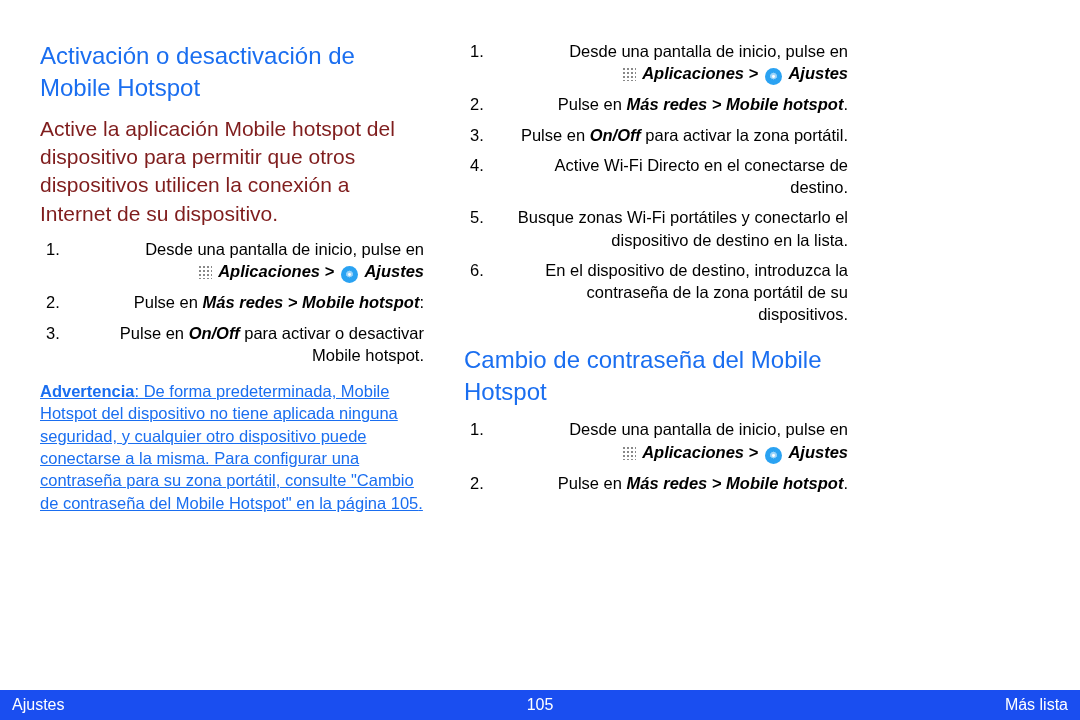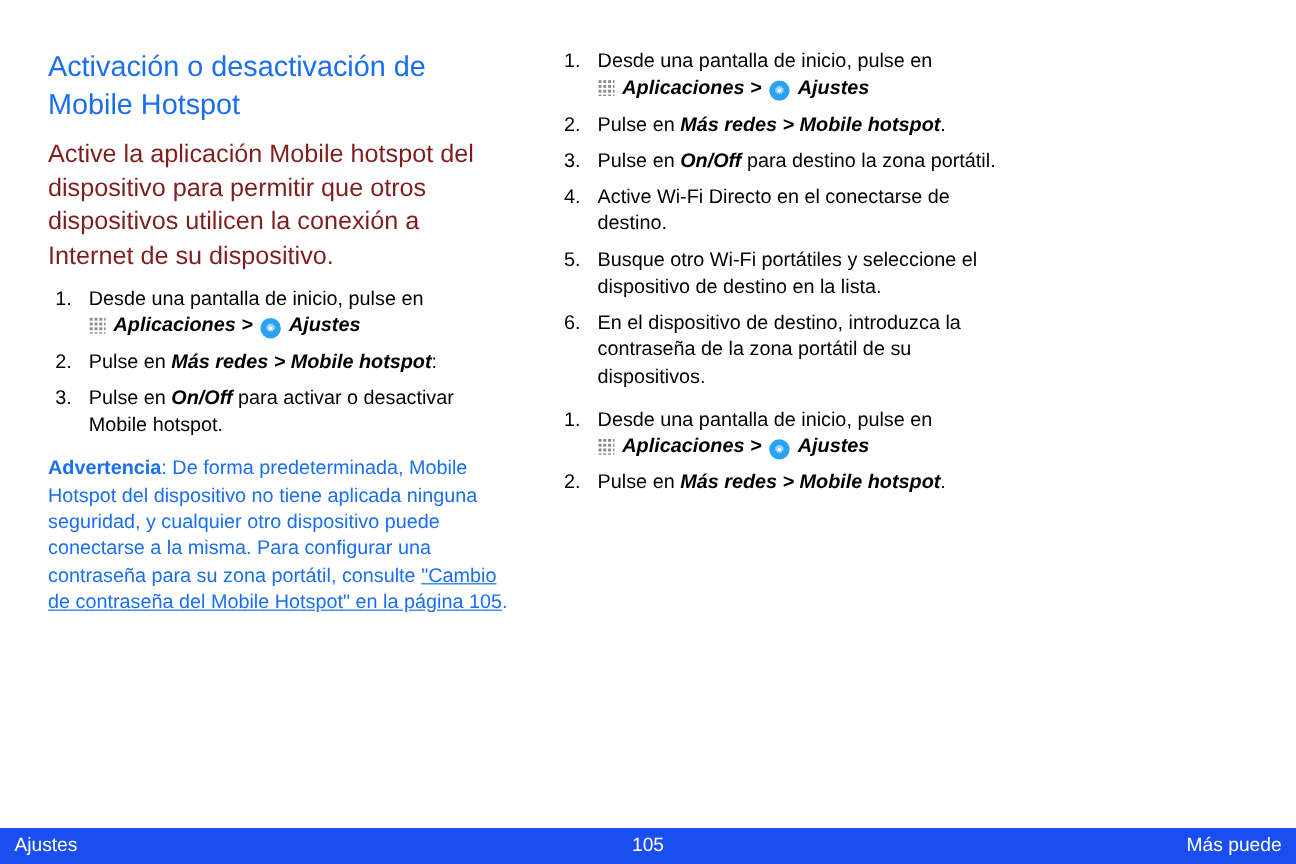--- a/index.html
+++ b/index.html
@@ -9,36 +9,36 @@
   .col { flex:1; }
   h2.sec {
     color:#1a6ef0;
     font-weight:400;
     font-size:24px;
     line-height:1.35;
     margin-bottom:10px;
   }
   p.body { font-size:21px; line-height:1.35; margin-bottom:10px; color:#7f1d1d; }
   ol { list-style:none; counter-reset:item; padding-left:0; margin-bottom:14px; }
-  ol li { counter-increment:item; font-size:16.5px; line-height:1.35; padding-left:34px; position:relative; margin-bottom:8px; }
+  ol li { counter-increment:item; font-size:16.5px; line-height:1.35; padding-left:34px; position:relative; margin-bottom:8px;text-align:right; }
   ol li::before { content:counter(item) "."; position:absolute; left:6px; }
   .bold { font-weight:700;font-style:italic; }
   .grid-icon {
     display:inline-block; width:14px; height:14px; vertical-align:-2px;
     background-image: radial-gradient(#888 1.2px, transparent 1.2px);
     background-size: 4px 4px;
     margin-right:2px;
   }
   .gear-icon {
     display:inline-flex; width:17px; height:17px; border-radius:50%;
     background:#2aa2f2; vertical-align:-3px; align-items:center; justify-content:center;
     margin:0 2px;
   }
   .gear-icon svg { width:11px; height:11px; }
-  .warn { color:#1a6ef0; font-size:16.5px; line-height:1.35; }
+  .warn { color:#1a6ef0; font-size:16.5px; line-height:1.35;text-decoration:underline; }
   .warn .lead { font-weight:700; }
   .link { text-decoration:underline; }
   .footer {
     position:absolute; bottom:0; left:0; width:1080px; height:30px;
     background:#1a4ef0; color:#fff; display:flex; align-items:center;
     font-size:16px; padding:0 12px; justify-content:space-between;
   }
   .footer .center { position:absolute; left:50%; transform:translateX(-50%); }
 </style>
 </head>
@@ -86,27 +86,28 @@
                 <circle cx="12" cy="12" r="3.2" fill="#fff"></circle>
                 <path fill="#fff" d="M12 2l1 3 3-1 1 3 3 1-1 3 1 3-3 1-1 3-3-1-1 3-1-3-3 1-1-3-3-1 1-3-1-3 3-1 1-3 3 1z" opacity=".55"></path>
               </svg>
           </span>
           <span class="bold">Ajustes</span>
         </li>
         <li>
           <span>Pulse en </span><span class="bold">Más redes &gt; Mobile hotspot</span><span>.</span>
         </li>
         <li>
-          <span>Pulse en </span><span class="bold">On/Off</span><span> para destino la zona portátil.</span>
+          <span>Pulse en </span><span class="bold">On/Off</span><span> para activar la zona portátil.</span>
         </li>
         <li><span>Active Wi-Fi Directo en el conectarse de destino.</span></li>
-        <li><span>Busque otro Wi-Fi portátiles y seleccione el dispositivo de destino en la lista.</span></li>
+        <li><span>Busque zonas Wi-Fi portátiles y conectarlo el dispositivo de destino en la lista.</span></li>
         <li><span>En el dispositivo de destino, introduzca la contraseña de la zona portátil de su dispositivos.</span></li>
       </ol>
 
+      <h2 class="sec" style="margin-top:18px">Cambio de contraseña del Mobile Hotspot</h2>
       <ol>
         <li>
           <span>Desde una pantalla de inicio, pulse en</span><br>
           <span class="grid-icon"></span>
           <span class="bold">Aplicaciones &gt; </span>
           <span class="gear-icon">
             <svg viewBox="0 0 24 24">
                 <circle cx="12" cy="12" r="3.2" fill="#fff"></circle>
                 <path fill="#fff" d="M12 2l1 3 3-1 1 3 3 1-1 3 1 3-3 1-1 3-3-1-1 3-1-3-3 1-1-3-3-1 1-3-1-3 3-1 1-3 3 1z" opacity=".55"></path>
               </svg>
@@ -116,15 +117,15 @@
         <li>
           <span>Pulse en </span><span class="bold">Más redes &gt; Mobile hotspot</span><span>.</span>
         </li>
       </ol>
     </div>
   </div>
 
   <div class="footer">
     <span>Ajustes</span>
     <span class="center">105</span>
-    <span>Más puede</span>
+    <span>Más lista</span>
   </div>
 </div>
 
 </body></html>

